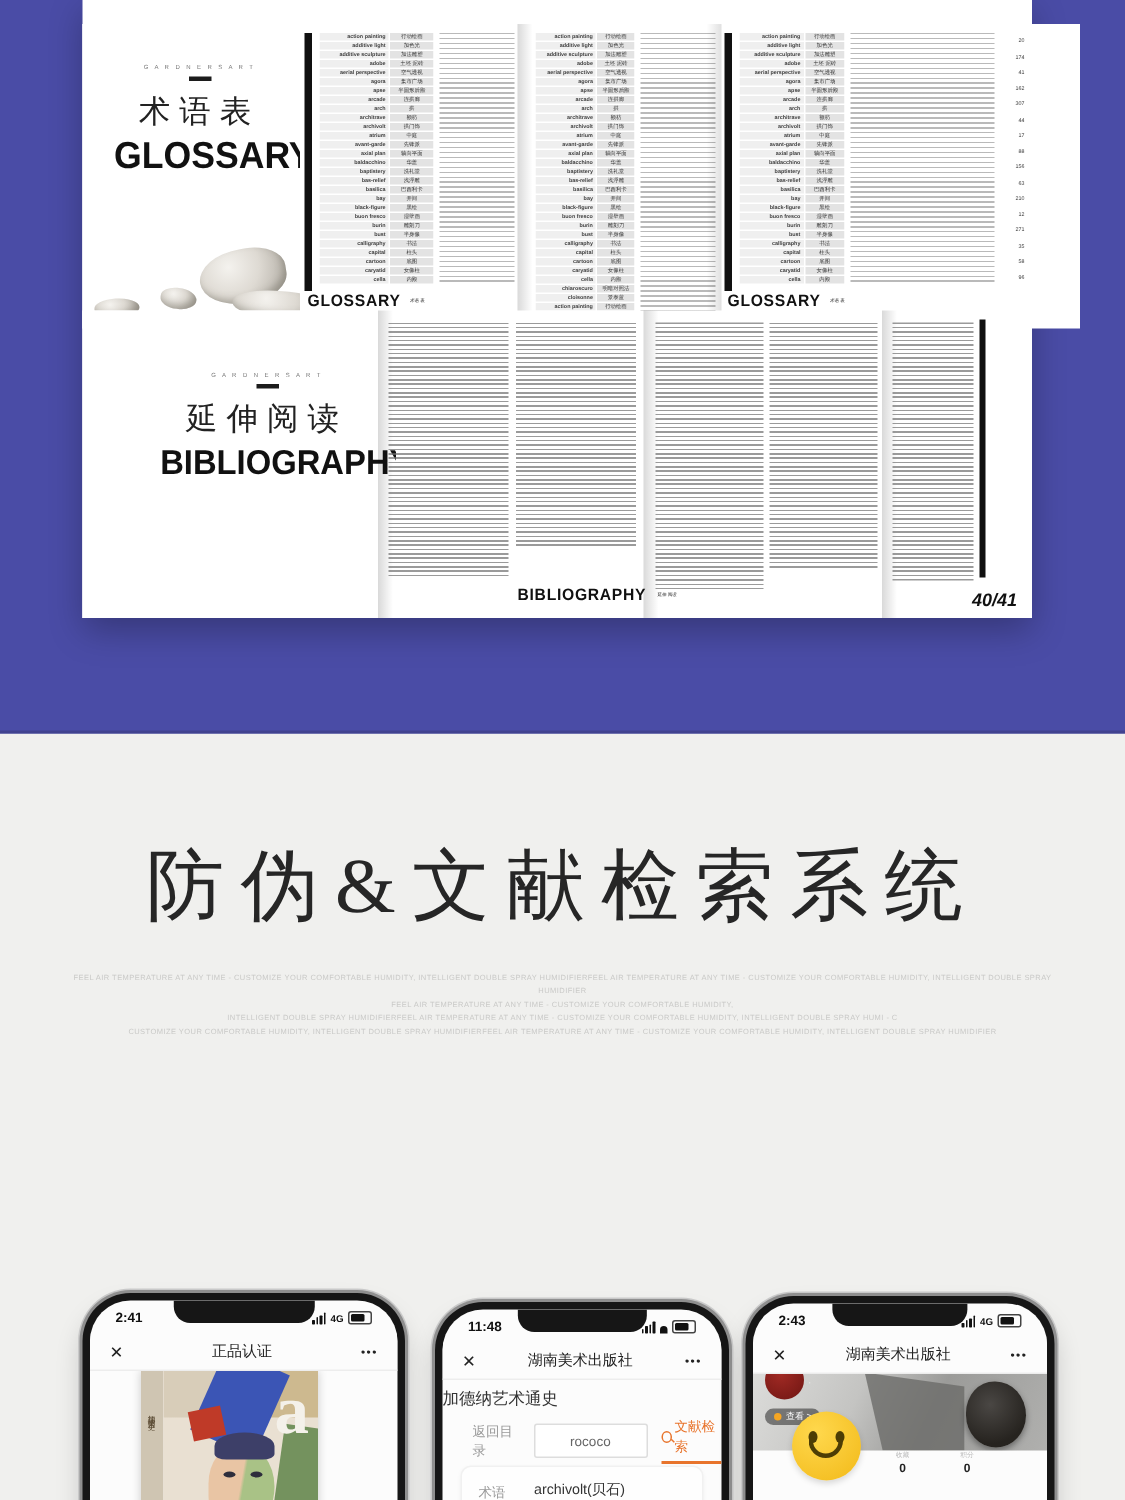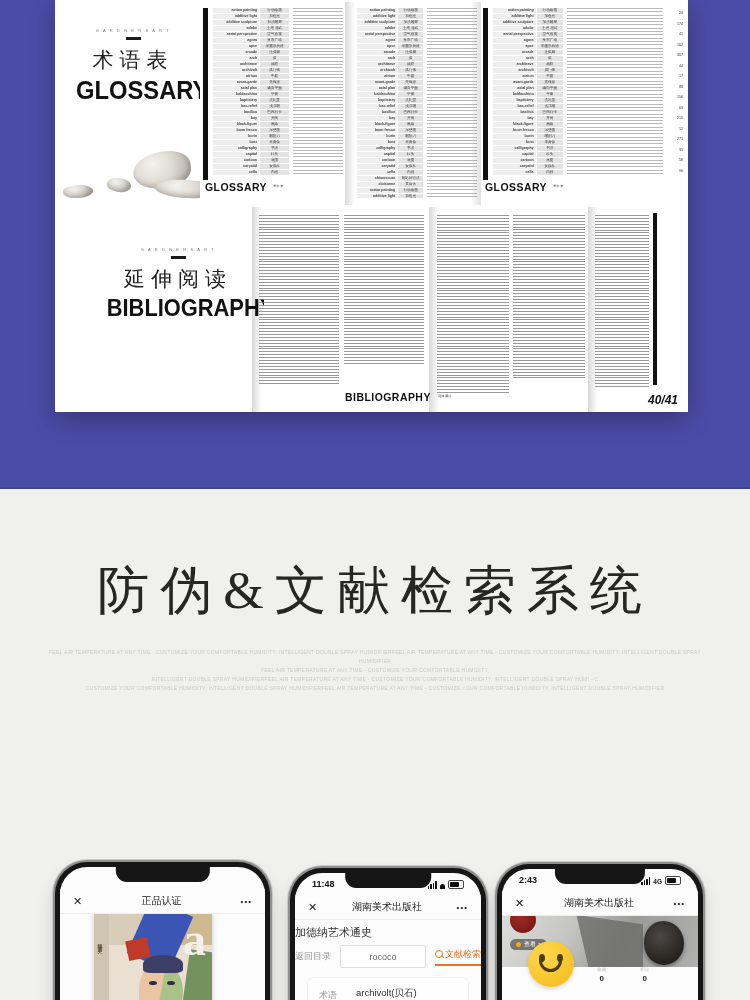--- a/index.html
+++ b/index.html
@@ -3,21 +3,21 @@
 <meta charset="utf-8">
 <style>
   html,body{margin:0;padding:0;}
   #canvas{position:relative;width:750px;height:1000px;overflow:hidden;
     background:#f0f0ee;font-family:"Liberation Sans","DejaVu Sans",sans-serif;}
 
   
   .hero{position:absolute;left:0;top:0;width:750px;height:487px;background:#4a4ca6;border-bottom:2px solid #41428f;}
   .photo{position:absolute;left:55px;top:0;width:633px;height:412px;background:#ffffff;box-shadow:0 8px 22px rgba(0,0,0,.28);}
   .spread{position:absolute;left:0;width:633px;background:#fff;}
-  .spread.top{top:2px;height:203px;}
+  .spread.top{top:16px;height:203px;padding-left:32px;}
   .spread.bot{top:207px;height:205px;}
 
   .titlepage{position:absolute;top:0;bottom:0;overflow:hidden;background:#fff;}
   .tblock{position:absolute;text-align:center;}
   .cap{font-size:4px;letter-spacing:1.6px;color:#777;white-space:nowrap;}
   .dash{width:15px;height:3px;background:#1c1c1c;margin:4px auto 6px;}
   .zh-title{font-size:21px;letter-spacing:6px;color:#222;font-family:"Liberation Serif","DejaVu Serif",serif;white-space:nowrap;}
   .en-title{font-size:25px;font-weight:700;color:#111;letter-spacing:0;white-space:nowrap;transform:scaleX(.95);transform-origin:center;margin-top:2px;}
 
   .vbar{position:absolute;width:5px;background:#101010;}
@@ -70,21 +70,21 @@
   .cover{position:absolute;left:34px;top:44px;width:118px;height:220px;box-shadow:0 2px 6px rgba(0,0,0,.2);}
   .spine{position:absolute;left:0;top:0;bottom:0;width:15px;background:#cfc5b2;}
   .spine span{position:absolute;left:3px;top:28px;writing-mode:vertical-rl;font-size:5px;color:#5a4a33;letter-spacing:1px;}
   .cmain{position:absolute;left:15px;right:0;top:0;bottom:0;background:#e9e0d2;overflow:hidden;}
   .shape{position:absolute;}
   .bigA{position:absolute;right:6px;top:2px;font-size:46px;font-weight:700;color:#f4f1ea;font-family:"Liberation Serif",serif;}
 
   
   .apptitle{position:absolute;left:0;right:0;top:52px;text-align:left;font-size:11px;color:#333;}
   .srow{position:absolute;left:0;right:0;top:72px;display:flex;align-items:center;justify-content:center;gap:9px;}
-  .backlink{font-size:9px;color:#999;}
+  .backlink{font-size:9px;color:#999;padding-left:20px;}
   .sbox{width:84px;height:21px;border:1px solid #ddd;border-radius:2px;background:#fff;display:flex;align-items:center;justify-content:center;font-size:9px;color:#666;}
   .saction{font-size:9px;color:#e8742c;border-bottom:2px solid #e8742c;padding-bottom:3px;display:flex;align-items:center;gap:2px;}
   .mag{width:6px;height:6px;border:1px solid #e8742c;border-radius:50%;position:relative;display:inline-block;}
   .mag::after{content:"";position:absolute;left:5px;top:5px;width:3px;height:1px;background:#e8742c;transform:rotate(45deg);}
   .cards{position:absolute;left:12px;right:12px;top:104px;}
   .card{background:#fefefe;border:1px solid #f1f1f1;border-radius:7px;box-shadow:0 1px 3px rgba(0,0,0,.04);padding:9px 11px;margin-bottom:9px;display:flex;gap:11px;}
   .clabel{flex:0 0 26px;font-size:9px;color:#999;padding-top:2px;}
   .cline1{font-size:9.5px;color:#333;margin-bottom:5px;}
 
   
@@ -562,20 +562,33 @@
       <div>FEEL AIR TEMPERATURE AT ANY TIME - CUSTOMIZE YOUR COMFORTABLE HUMIDITY,</div>
       <div>INTELLIGENT DOUBLE SPRAY HUMIDIFIERFEEL AIR TEMPERATURE AT ANY TIME - CUSTOMIZE YOUR COMFORTABLE HUMIDITY, INTELLIGENT DOUBLE SPRAY HUMI - C</div>
       <div>CUSTOMIZE YOUR COMFORTABLE HUMIDITY, INTELLIGENT DOUBLE SPRAY HUMIDIFIERFEEL AIR TEMPERATURE AT ANY TIME - CUSTOMIZE YOUR COMFORTABLE HUMIDITY, INTELLIGENT DOUBLE SPRAY HUMIDIFIER</div>
     </div>
 
   <div class="phones">
 
     <div class="phone" style="left:55px;top:8px;width:215px;height:240px;">
       <div class="screen">
         <div class="notch"></div>
+        <div class="sbar">
+          <span class="time">2:41</span>
+          <span class="sicons">
+            <span class="sig">
+                <i style="height:3px"></i>
+                <i style="height:4.5px"></i>
+                <i style="height:6px"></i>
+                <i style="height:7.5px"></i>
+              </span>
+            <span class="net">4G</span>
+            <span class="batt"></span>
+          </span>
+        </div>
         <div class="hdr">
           <span class="hx">✕</span>
           <span class="htitle">正品认证</span>
           <span class="hmore">•••</span>
         </div>
         <div class="cover">
           <div class="spine">
               <span>加德纳艺术史</span>
             </div>
           <div class="cmain">

